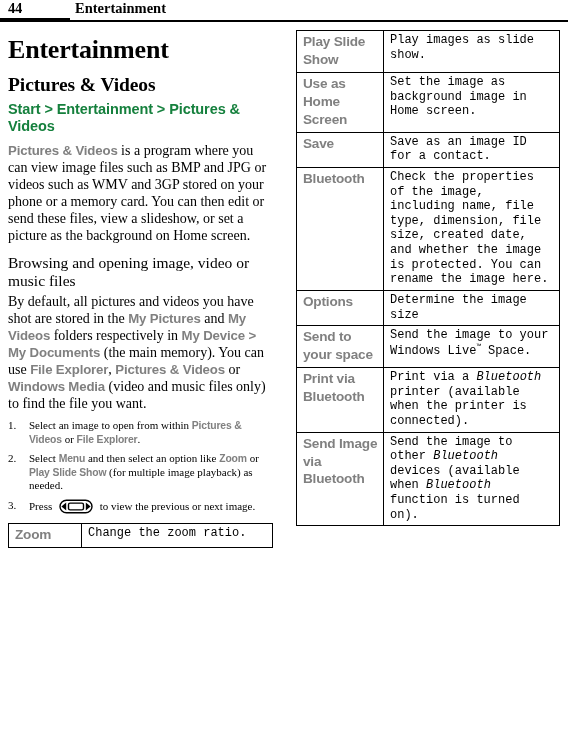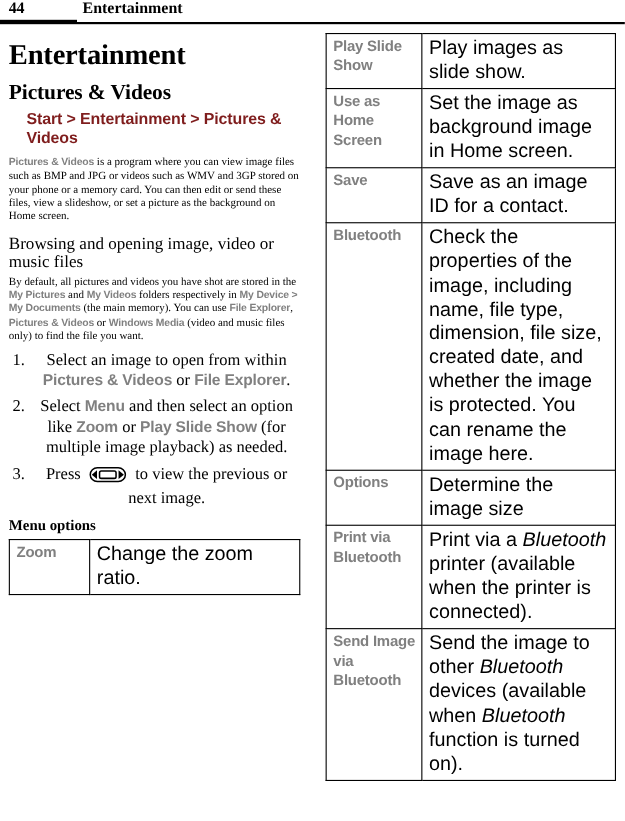--- a/index.html
+++ b/index.html
@@ -91,30 +91,30 @@
     margin: 10px 0 4px 0;
     line-height: 1.1;
   }
   h4.minihead {
     font-size: 13.5px;
     font-weight: bold;
     margin: 9px 0 4px 0;
     line-height: 1.1;
   }
   p.body {
-    font-size: 10px;
+    font-size: 14px;
     line-height: 1.215;
     margin: 0 0 7px 0;
     text-align: left;
   }
   p.path {
     font-size: 14.5px;
     line-height: 1.2;
-    margin: 0 0 7px 16px;
-    color: #7f1d1d;
+    margin: 0 0 7px 0;
+    color: #15803d;
     font-family: "Liberation Sans", "DejaVu Sans", sans-serif;
     font-weight: bold;
     letter-spacing: -0.1px;
   }
   .ui {
     color: #808080;
     font-family: "Liberation Sans", "DejaVu Sans", sans-serif;
     font-weight: bold;
     font-size: 0.945em;
     letter-spacing: -0.15px;
@@ -124,25 +124,24 @@
   
   ol.steps {
     margin: 0;
     padding: 0;
     list-style: none;
     counter-reset: st;
   }
   ol.steps > li {
     position: relative;
     padding-left: 21px;
-    font-size: 15px;
+    font-size: 11px;
     line-height: 1.215;
     margin-bottom: 6px;
     counter-increment: st;
-    text-align: center;
   }
   ol.steps > li::before {
     content: counter(st) ".";
     position: absolute;
     left: 0;
     top: 0;
     width: 18px;
   }
 
   
@@ -165,22 +164,22 @@
   }
   table.menu-table td.k {
     color: #808080;
     font-family: "Liberation Sans", "DejaVu Sans", sans-serif;
     font-weight: bold;
     font-size: 13.6px;
     line-height: 1.32;
     letter-spacing: -0.2px;
   }
   table.menu-table td.v {
-    font-family: Liberation Sans, sans-serif;
-    font-size: 18px;
+    font-family: Liberation Mono, monospace;
+    font-size: 12px;
     line-height: 1.22;
   }
   #left-menu-table { width: 265px; }
   #left-menu-table col.c1 { width: 73px; }
   #right-menu-table col.c1 { width: 87px; }
   sup.tm { font-size: 0.62em; vertical-align: super; }
 </style>
 </head>
 <body>
 
@@ -214,21 +213,20 @@
       <li><span>Select </span><span class="ui">Menu</span><span> and then select an option like </span><span class="ui">Zoom</span><span> or </span><span class="ui">Play Slide Show</span><span> (for multiple image playback) as needed.</span></li>
 
       <li><span>Press </span><span class="navkey"><svg width="34" height="15" viewBox="0 0 34 15" xmlns="http://www.w3.org/2000/svg">
               <path d="M7.5 1.2 h19 a6.5 6.5 0 0 1 6.5 6.3 a6.5 6.5 0 0 1 -6.5 6.3 h-19 a6.5 6.5 0 0 1 -6.5 -6.3 a6.5 6.5 0 0 1 6.5 -6.3 z" fill="#ffffff" stroke="#000000" stroke-width="1.4"></path>
               <rect x="9.5" y="4.1" width="15" height="6.8" rx="1.6" fill="#ffffff" stroke="#000000" stroke-width="1.4"></rect>
               <path d="M7.2 3.6 L2.4 7.5 L7.2 11.4 Z" fill="#000000"></path>
               <path d="M26.8 3.6 L31.6 7.5 L26.8 11.4 Z" fill="#000000"></path>
             </svg></span><span> to view the previous or next image.</span></li>
     </ol>
 
-    <h4 class="minihead">Menu options</h4>
 
     <table class="menu-table" id="left-menu-table">
       <colgroup>
           <col class="c1">
           <col class="c2">
         </colgroup>
       <tbody>
         <tr>
           <td class="k">Zoom</td>
           <td class="v">Change the zoom ratio.</td>
@@ -258,20 +256,24 @@
         </tr>
         <tr>
           <td class="k">Bluetooth</td>
           <td class="v">Check the properties of the image, including name, file type, dimension, file size, created date, and whether the image is protected. You can rename the image here.</td>
         </tr>
         <tr>
           <td class="k">Options</td>
           <td class="v">Determine the image size</td>
         </tr>
         <tr>
+          <td class="k">Send to your space</td>
+          <td class="v"><span>Send the image to your Windows Live</span><sup class="tm">™</sup><span> Space.</span></td>
+        </tr>
+        <tr>
           <td class="k">Print via Bluetooth</td>
           <td class="v"><span>Print via a </span><em class="it">Bluetooth</em><span> printer (available when the printer is connected).</span></td>
         </tr>
         <tr>
           <td class="k">Send Image via Bluetooth</td>
           <td class="v"><span>Send the image to other </span><em class="it">Bluetooth</em><span> devices (available when </span><em class="it">Bluetooth</em><span> function is turned on).</span></td>
         </tr>
       </tbody>
     </table>
   </div>

